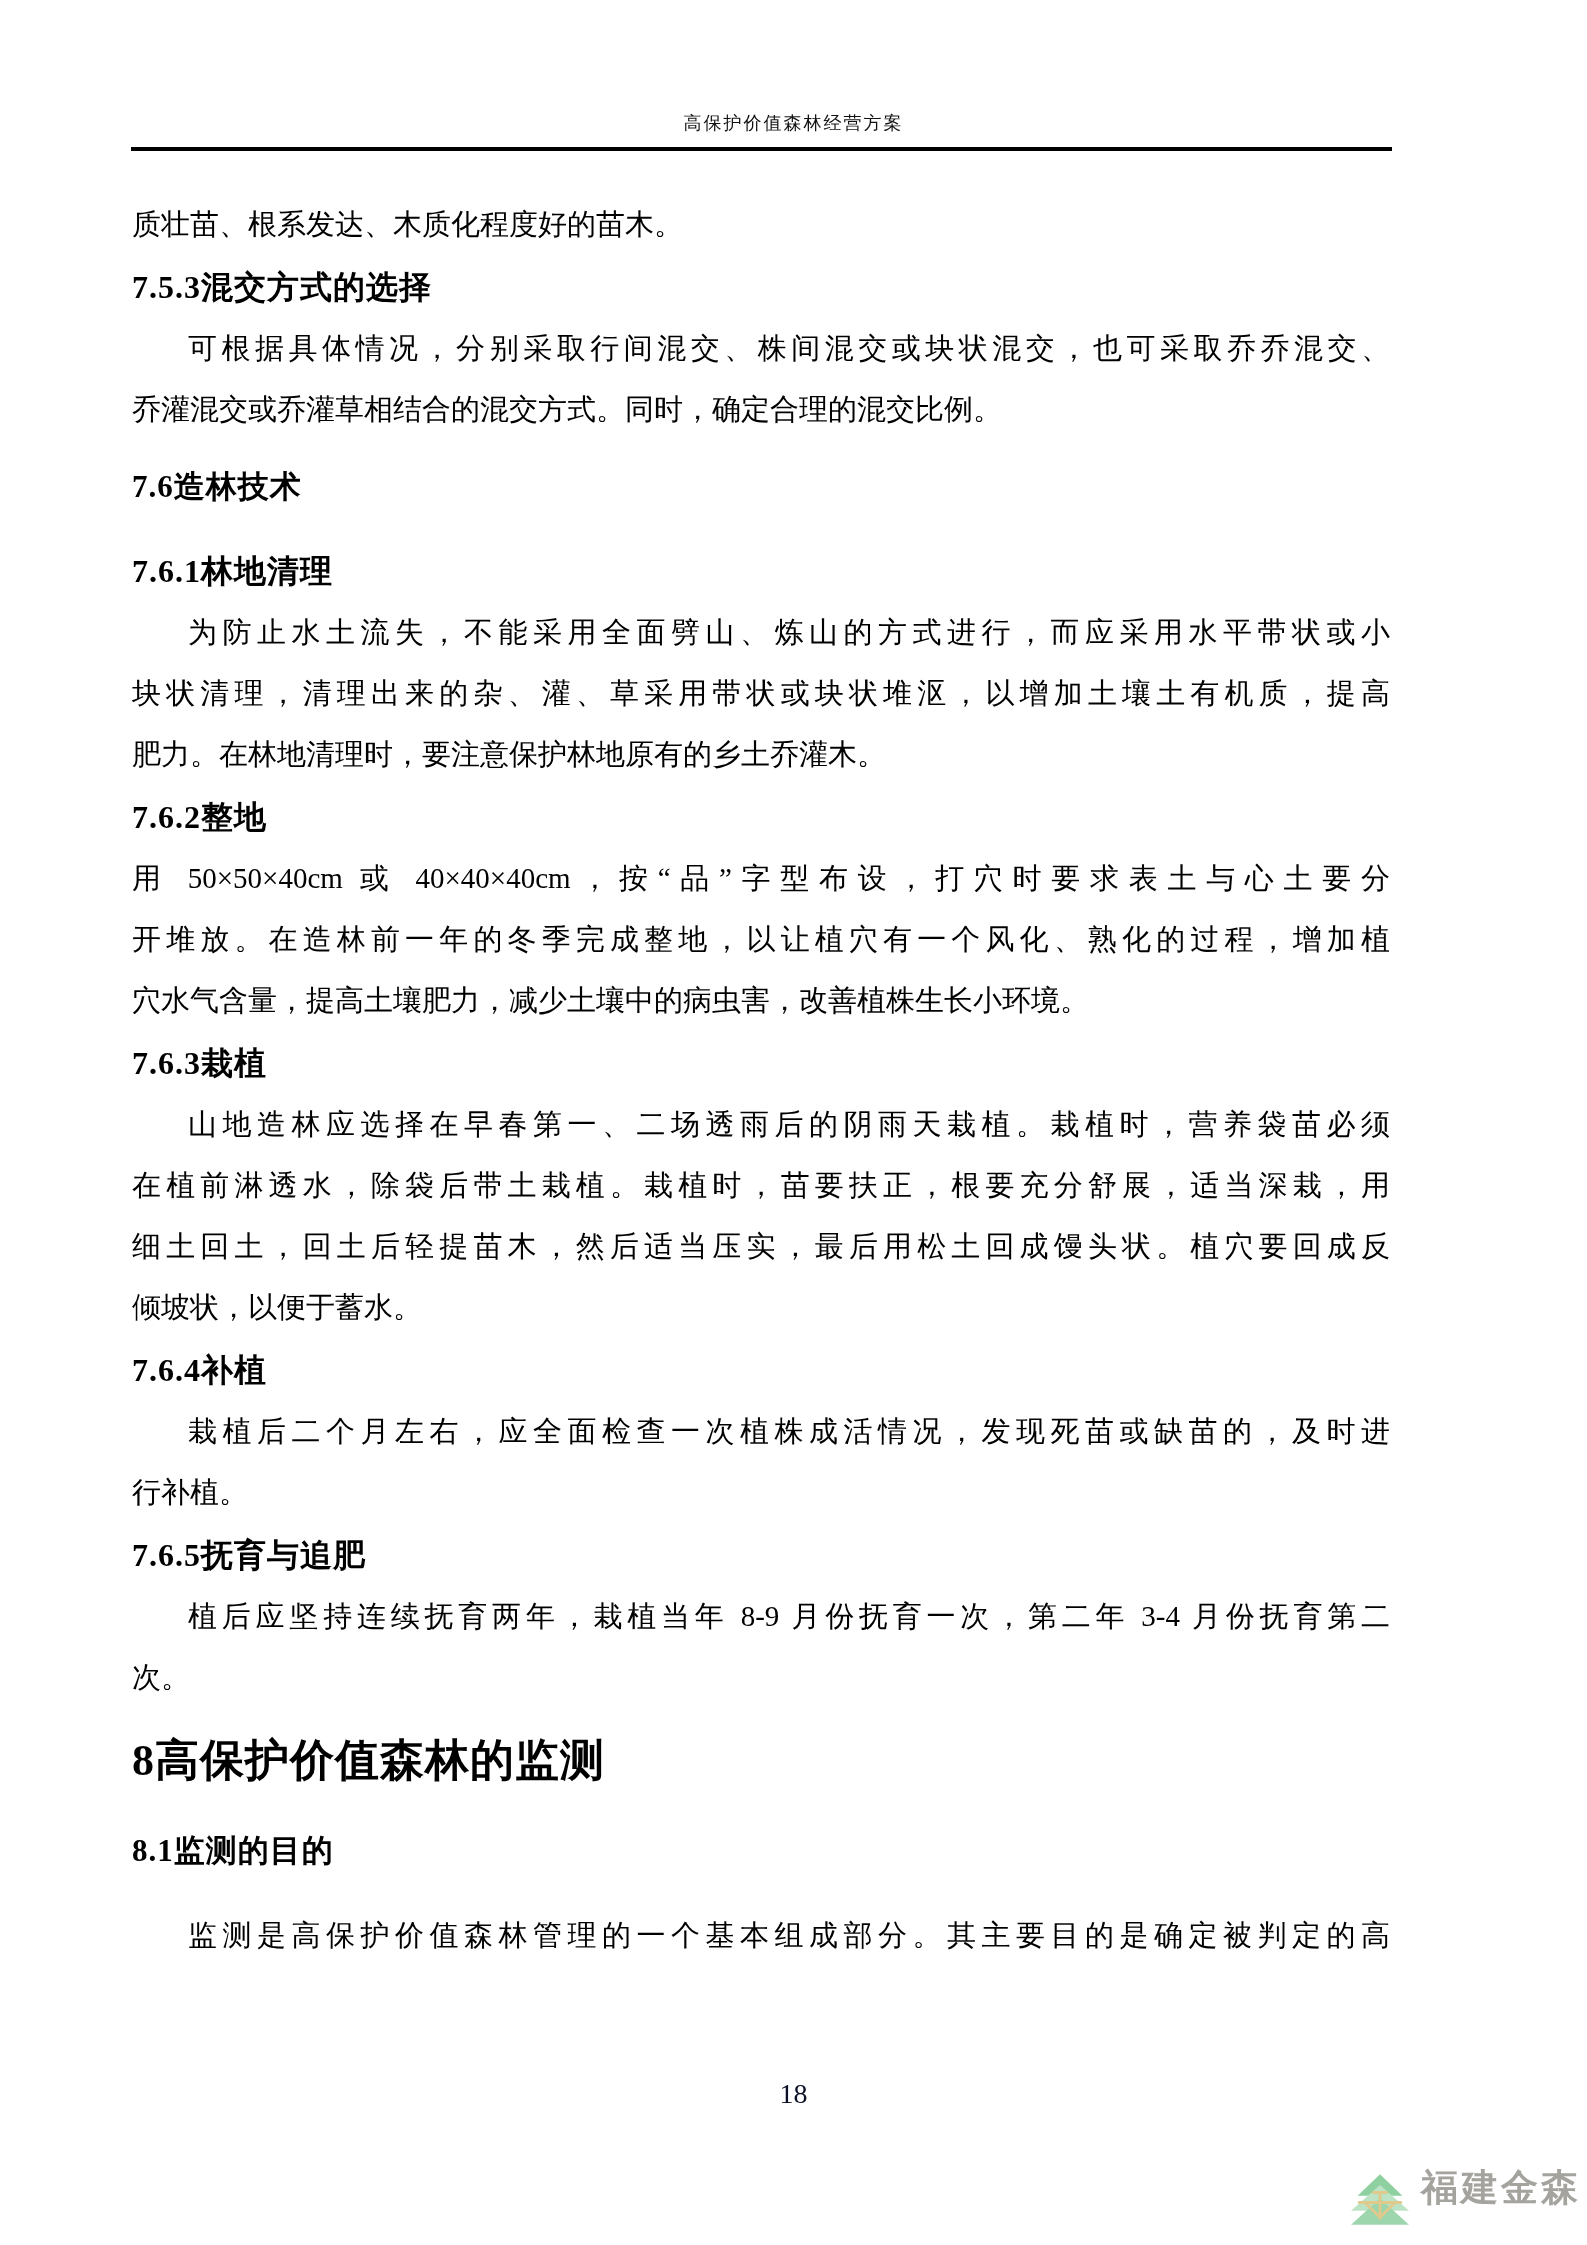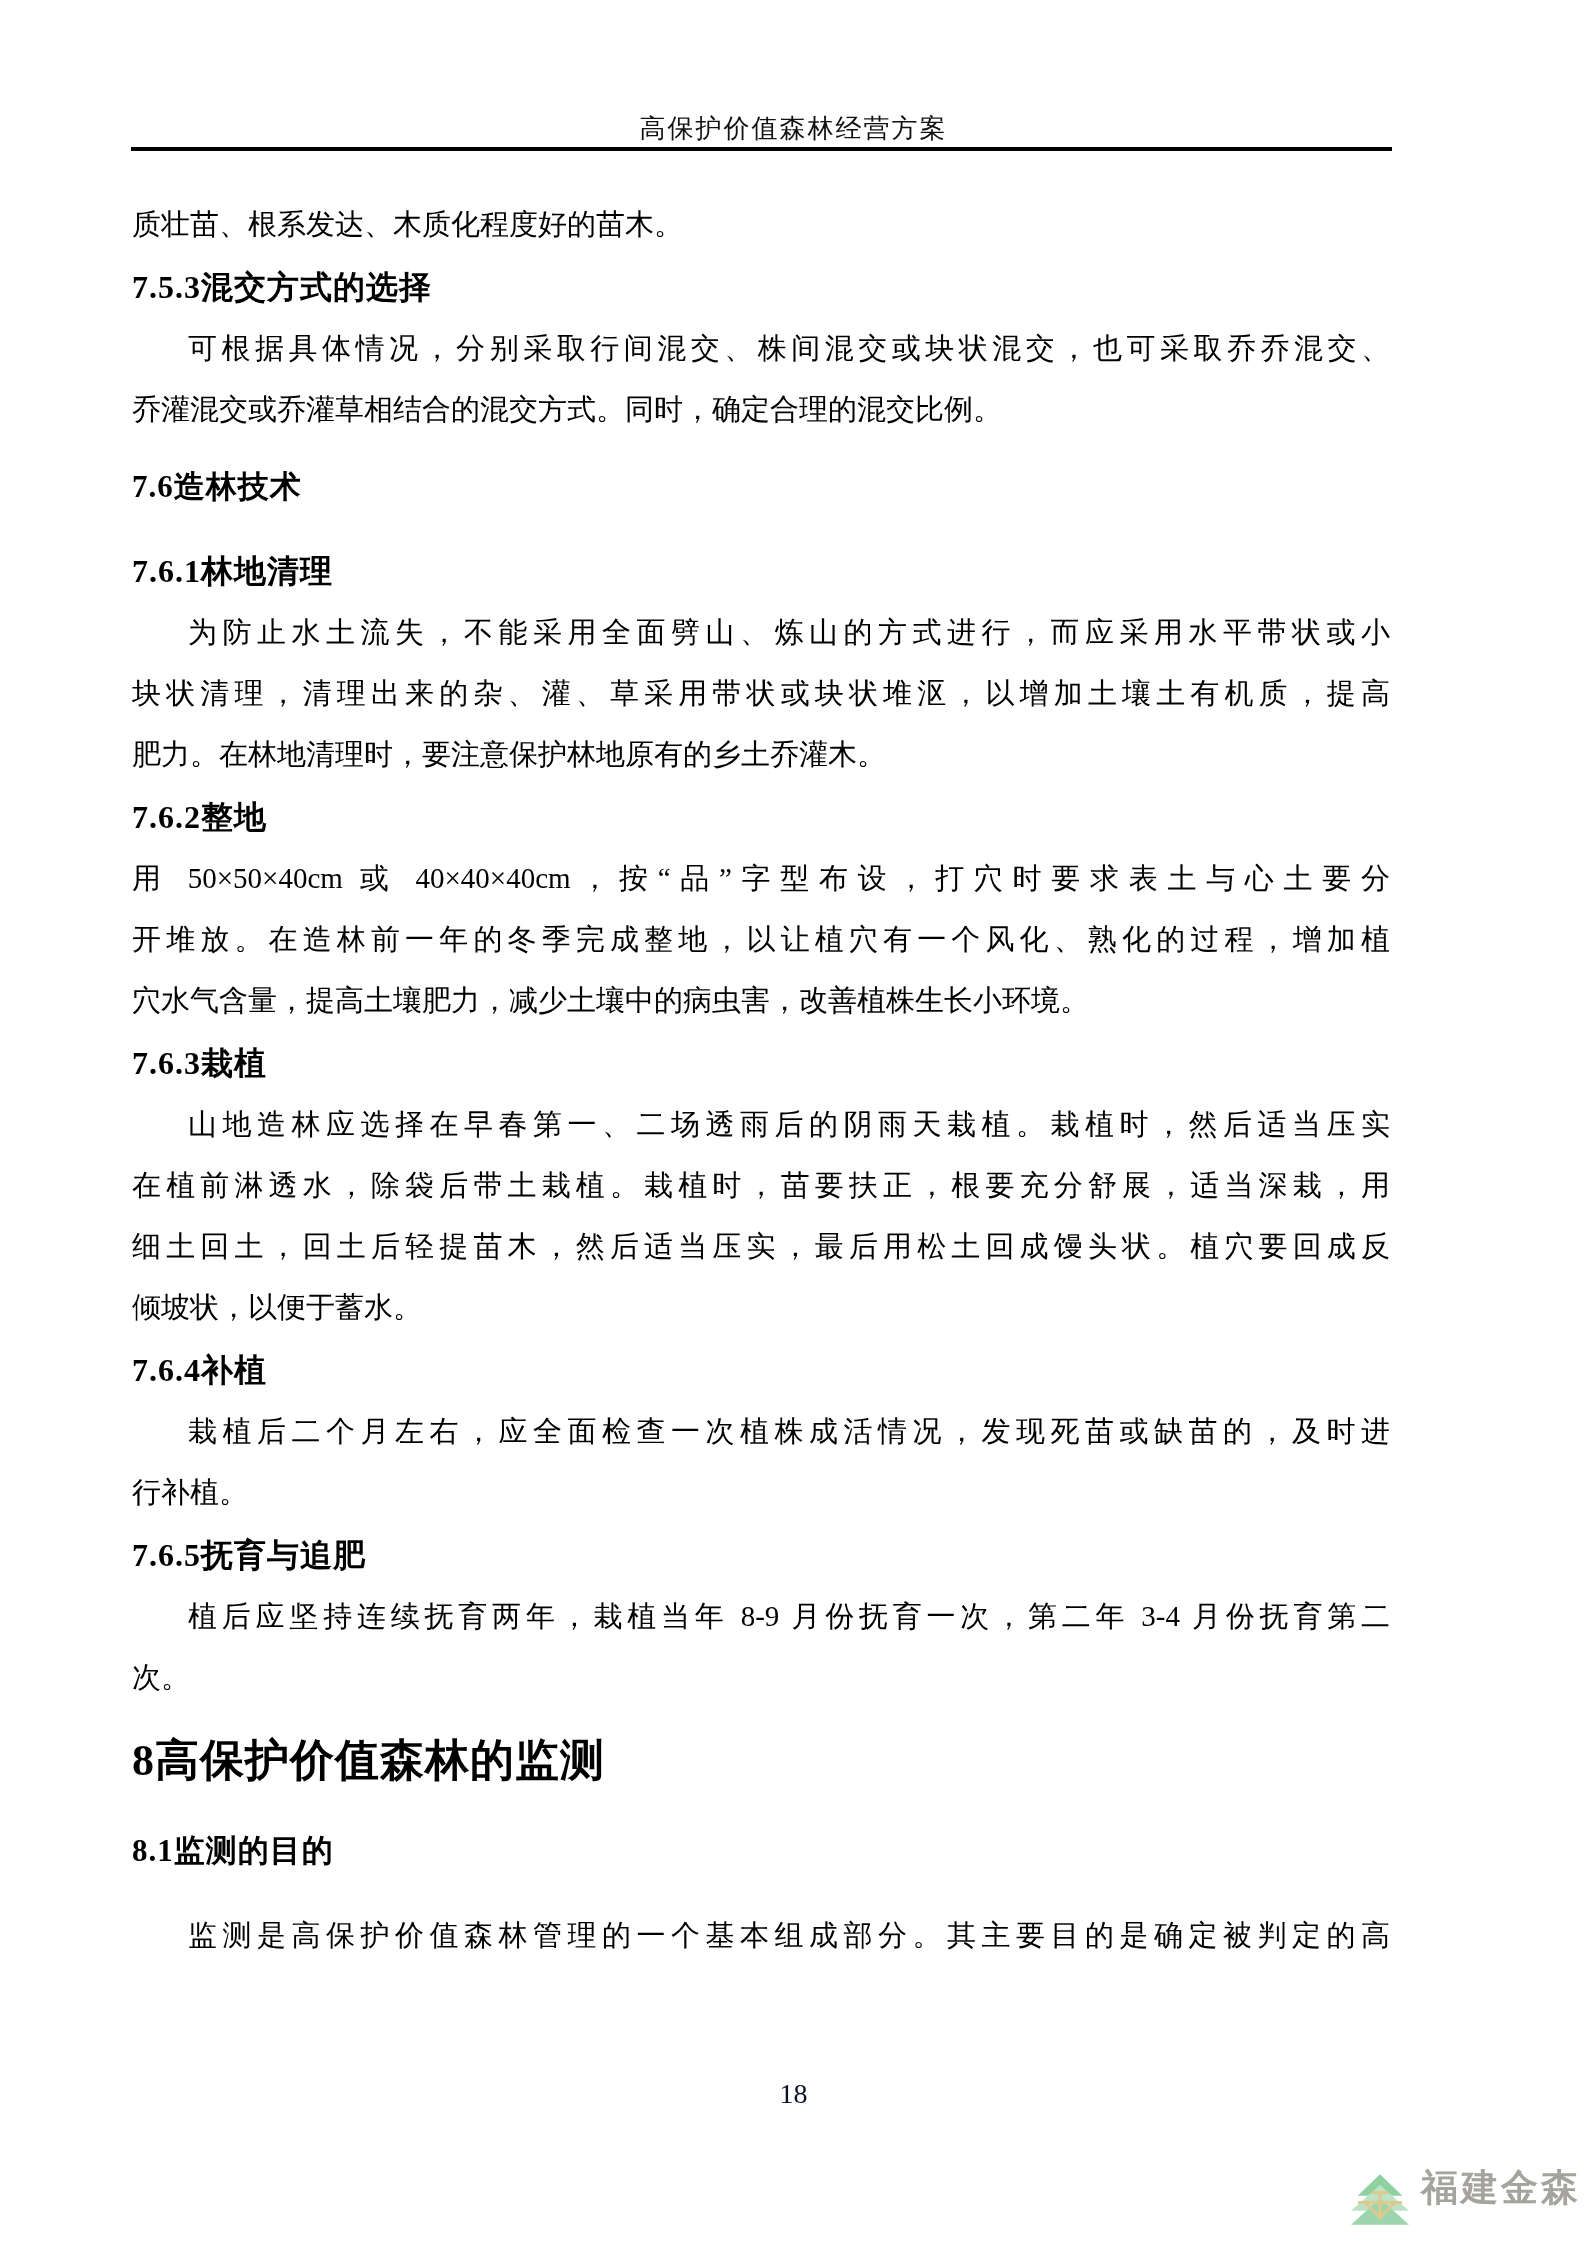--- a/index.html
+++ b/index.html
@@ -7,21 +7,21 @@
     position:relative;
     width:1587px; height:2245px;
     background:#ffffff;
     overflow:hidden;
     color:#000;
     font-family:"Liberation Serif","DejaVu Serif",serif;
   }
   .running-header {
     position:absolute; top:111px; left:0; width:100%;
     text-align:center;
-    font-size:26px; letter-spacing:2px; color:#111;
+    font-size:18px; letter-spacing:2px; color:#111;
   }
   .header-rule {
     position:absolute; top:147px; left:131px; width:1261px; height:4px;
     background:#000;
   }
   .doc-body {
     position:absolute; top:194px; left:132px; width:1258px;
     font-size:29px; color:#000;
   }
   .line {
@@ -91,21 +91,21 @@
         <div class="line last">肥力。在林地清理时，要注意保护林地原有的乡土乔灌木。</div>
       </div>
       <div class="h3"><span class="hnum">7.6.2</span><span>整地</span></div>
       <div>
         <div class="line">用 50×50×40cm 或 40×40×40cm，按“品”字型布设，打穴时要求表土与心土要分</div>
         <div class="line">开堆放。在造林前一年的冬季完成整地，以让植穴有一个风化、熟化的过程，增加植</div>
         <div class="line last">穴水气含量，提高土壤肥力，减少土壤中的病虫害，改善植株生长小环境。</div>
       </div>
       <div class="h3"><span class="hnum">7.6.3</span><span>栽植</span></div>
       <div>
-        <div class="line indent">山地造林应选择在早春第一、二场透雨后的阴雨天栽植。栽植时，然后适当压实</div>
+        <div class="line indent">山地造林应选择在早春第一、二场透雨后的阴雨天栽植。栽植时，营养袋苗必须</div>
         <div class="line">在植前淋透水，除袋后带土栽植。栽植时，苗要扶正，根要充分舒展，适当深栽，用</div>
         <div class="line">细土回土，回土后轻提苗木，然后适当压实，最后用松土回成馒头状。植穴要回成反</div>
         <div class="line last">倾坡状，以便于蓄水。</div>
       </div>
       <div class="h3"><span class="hnum">7.6.4</span><span>补植</span></div>
       <div>
         <div class="line indent">栽植后二个月左右，应全面检查一次植株成活情况，发现死苗或缺苗的，及时进</div>
         <div class="line last">行补植。</div>
       </div>
       <div class="h3"><span class="hnum">7.6.5</span><span>抚育与追肥</span></div>

